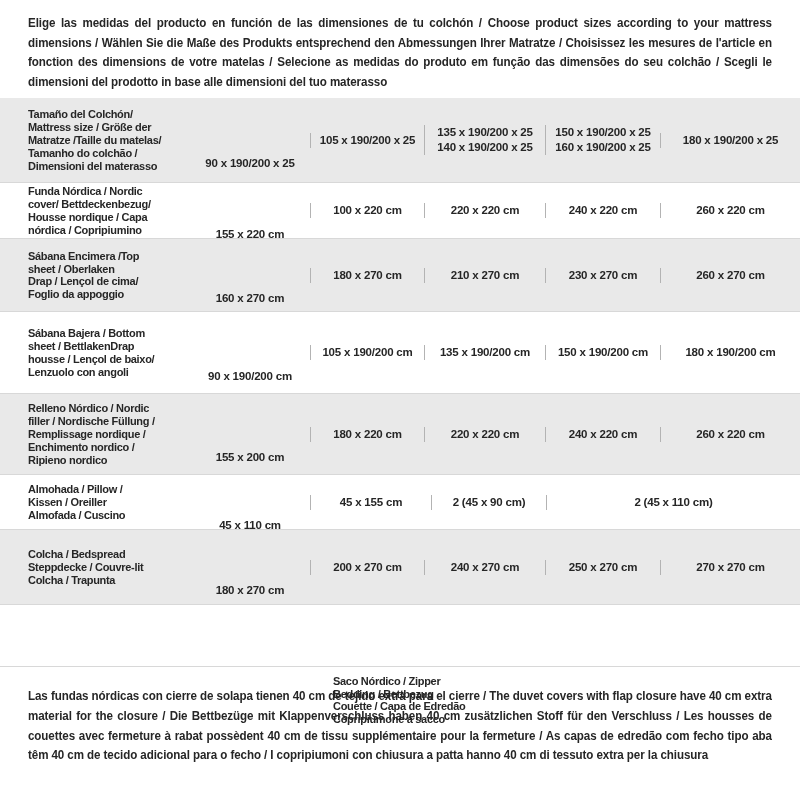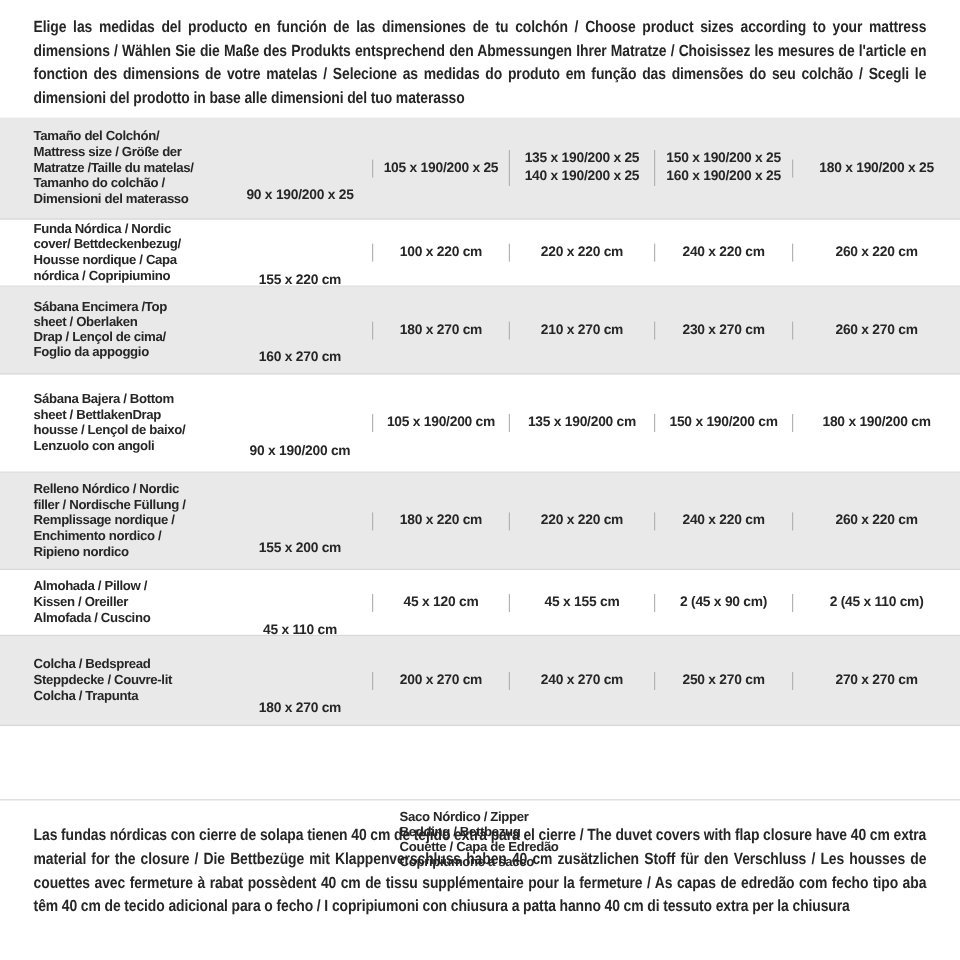--- a/index.html
+++ b/index.html
@@ -127,21 +127,20 @@
     <div class="cell c3">220 x 220 cm</div>
     <div class="cell c4">240 x 220 cm</div>
     <div class="cell c5">260 x 220 cm</div>
   </div>
 
   <div class="row">
     <div class="cell label">Almohada  / Pillow /
 Kissen / Oreiller
 Almofada / Cuscino</div>
     <div class="cell c1">45 x 110 cm</div>
-    <div class="cell c2">45 x 120 cm</div>
     <div class="cell c3">45 x 155 cm</div>
     <div class="cell c4">2 (45 x 90 cm)</div>
     <div class="cell c5">2 (45 x 110 cm)</div>
   </div>
 
   <div class="row">
     <div class="cell label">Colcha / Bedspread
 Steppdecke / Couvre-lit
 Colcha / Trapunta</div>
     <div class="cell c1">180 x 270 cm</div>

